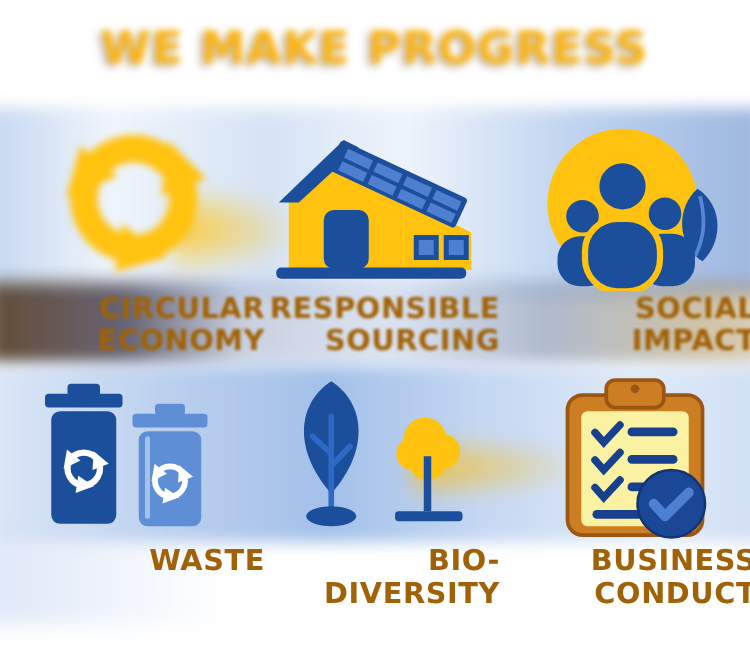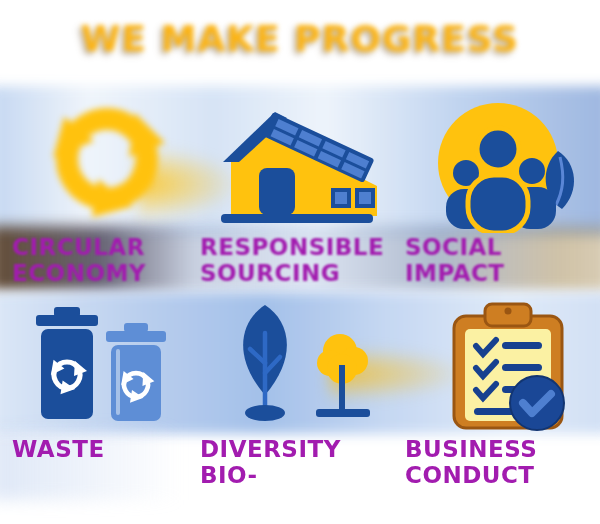--- a/index.html
+++ b/index.html
@@ -17,21 +17,21 @@
     background:linear-gradient(90deg,rgba(195,212,240,.55),rgba(255,255,255,0) 60%);}
   .streak{position:absolute;pointer-events:none;filter:blur(7px);}
   .streak-1{left:138px;top:148px;width:100px;height:72px;
     background:radial-gradient(ellipse at left,rgba(255,194,14,.85),rgba(255,194,14,0) 72%);}
   .streak-2{left:330px;top:348px;width:130px;height:52px;
     background:radial-gradient(ellipse at left,rgba(252,190,20,.8),rgba(252,190,20,0) 75%);}
   .title{position:absolute;top:18px;left:0;width:600px;text-align:center;
     font-size:36px;font-weight:bold;color:#FCB415;letter-spacing:1px;
     filter:blur(2.6px);text-shadow:-3px 3px 5px rgba(90,60,20,.45);}
   .icon-box{position:absolute;display:flex;align-items:center;justify-content:center;}
-  .label-box{position:absolute;text-align:left;font-weight:bold;color:#a21caf;
+  .label-box{position:absolute;text-align:right;font-weight:bold;color:#a16207;
     font-size:23px;line-height:26px;letter-spacing:.5px;}
   .soft-1{filter:blur(1.2px);} 
   .soft-2{filter:blur(.5px);}
   .icon-blur{filter:blur(3px);}
   svg{display:block;}
 </style>
 </head>
 <body>
 
 <div class="canvas">
@@ -193,21 +193,21 @@
       </g>
       <circle cx="99" cy="107" r="27" fill="#1A4796" stroke="#123572" stroke-width="2"></circle>
       <path d="M85,107 l9,10 l19,-19" fill="none" stroke="#4E7FD0" stroke-width="8" stroke-linecap="round" stroke-linejoin="round"></path>
     </svg>
   </div>
 
   <div class="label-box soft-2" style="left:12px;top:436px;width:200px;">
     <div>WASTE</div>
   </div>
   <div class="label-box soft-2" style="left:200px;top:436px;width:200px;">
+    <div>BIO-</div>
     <div>DIVERSITY</div>
-    <div>BIO-</div>
   </div>
   <div class="label-box soft-2" style="left:405px;top:436px;width:200px;">
     <div>BUSINESS</div>
     <div>CONDUCT</div>
   </div>
 
 </div>
 
 </body></html>

